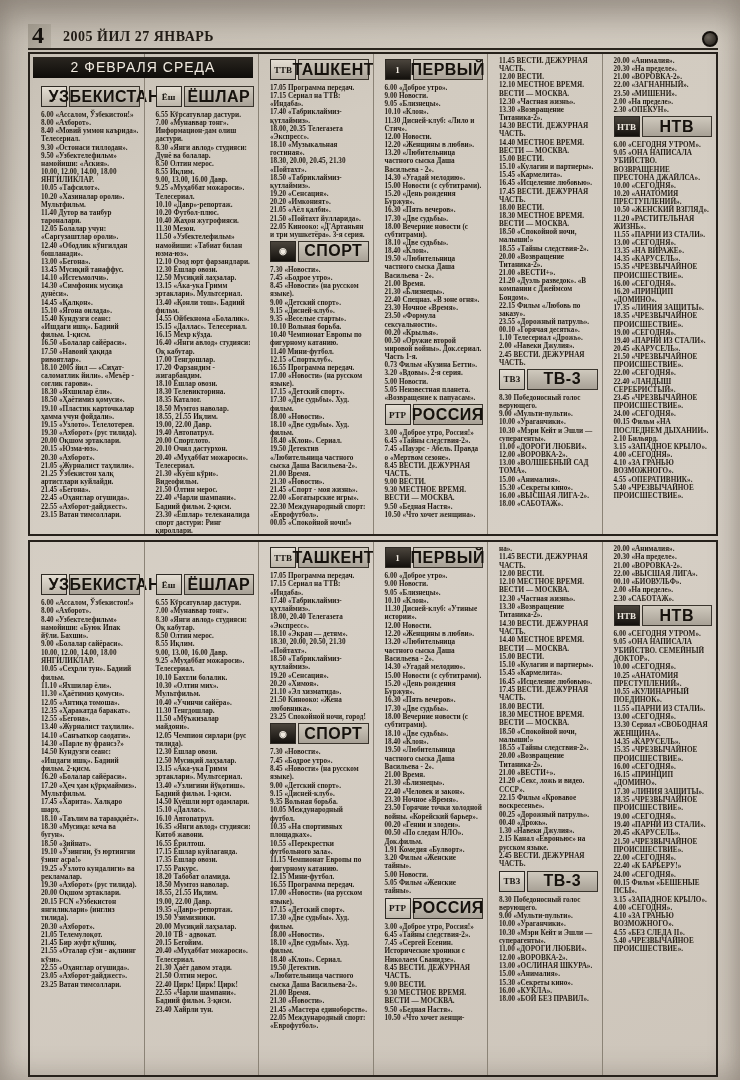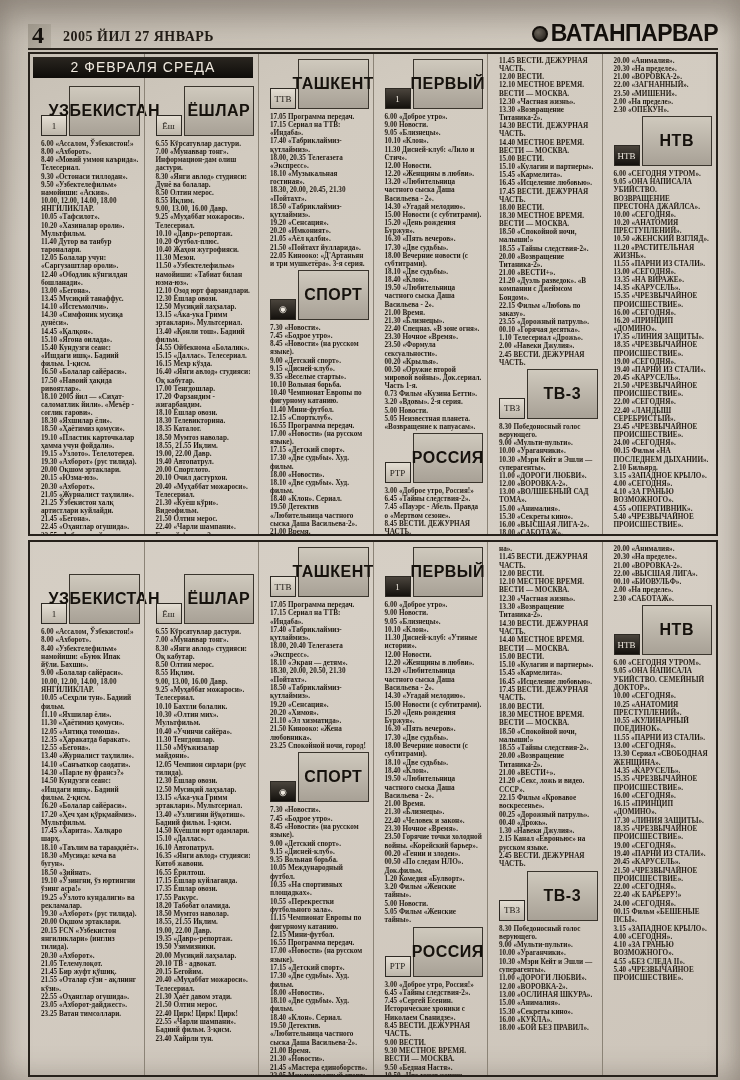--- a/index.html
+++ b/index.html
@@ -48,22 +48,22 @@
     letter-spacing:1px;z-index:2;font-family:"Liberation Sans",sans-serif;
   }
   .cols{display:flex;height:100%;}
   .col{flex:1;padding:3px 4px 2px 11px;min-width:0;}
   .col + .col{border-left:1px solid #8b8376;}
   .col.pad-top{padding-top:30px;}
   .chan{display:flex;align-items:stretch;gap:2px;margin:2px 0 4px 0;}
   .logo{
     flex:0 0 24px;height:19px;border:1px solid #2e2a24;
     background:linear-gradient(#e4ded3,#bdb6aa);
-    color:#1c1813;font-size:9px;font-weight:normal;
-    display:flex;align-items:center;justify-content:center;overflow:hidden;margin-top:29px;
+    color:#1c1813;font-size:9px;font-weight:bold;
+    display:flex;align-items:center;justify-content:center;overflow:hidden;
   }
   .logo.dark{background:linear-gradient(#4a443c,#14110d);color:#efe9df;}
   .chan-name{
     flex:1;border:1px solid #3a352d;
     background:linear-gradient(#cfc9bd,#a8a196);
     color:#16120d;font-weight:bold;font-size:16px;
     display:flex;align-items:center;justify-content:center;
     letter-spacing:.5px;font-family:"Liberation Sans",sans-serif;min-width:0;
   }
   .prog{
@@ -75,21 +75,20 @@
 </head>
 <body>
 
 <div class="page">
 
   <div class="hdr">
     <span class="pagenum">4</span>
     <span class="hdate">2005 ЙИЛ 27 ЯНВАРЬ</span>
     <span class="masthead">
       <span class="mlogo"></span>
-      <span>ВАТАНПАРВАР</span>
     </span>
   </div>
 
   <div class="section sec1">
     <div class="banner">2 ФЕВРАЛЯ СРЕДА</div>
     <div class="cols">
         <div class="col pad-top">
           <div class="chan">
             <span class="logo">1</span>
             <span class="chan-name">УЗБЕКИСТАН</span>
@@ -507,21 +506,21 @@
           <div class="prog">18.10 «Две судьбы».</div>
           <div class="prog">18.40 «Клон».</div>
           <div class="prog">19.50 «Любительница частного сыска Даша Васильева - 2».</div>
           <div class="prog">21.00 Время.</div>
           <div class="prog">21.30 «Близнецы».</div>
           <div class="prog">22.40 «Человек и закон».</div>
           <div class="prog">23.30 Ночное «Время».</div>
           <div class="prog">23.50 Горячие точки холодной войны. «Корейский барьер».</div>
           <div class="prog">00.20 «Гении и злодеи».</div>
           <div class="prog">00.50 «По следам НЛО». Док.фильм.</div>
-          <div class="prog">1.20 Комедия «Булворт».</div>
+          <div class="prog">1.91 Комедия «Булворт».</div>
           <div class="prog">3.20 Фильм «Женские тайны».</div>
           <div class="prog">5.00 Новости.</div>
           <div class="prog">5.05 Фильм «Женские тайны».</div>
           <div class="chan">
             <span class="logo">РТР</span>
             <span class="chan-name">РОССИЯ</span>
           </div>
           <div class="prog">3.00 «Доброе утро, Россия!»</div>
           <div class="prog">6.45 «Тайны следствия-2».</div>
           <div class="prog">7.45 «Сергей Есенин. Исторические хроники с Николаем Сванидзе».</div>

